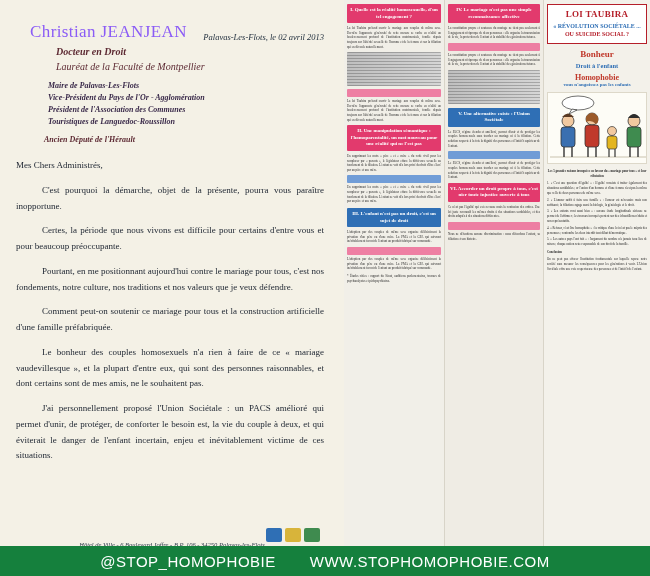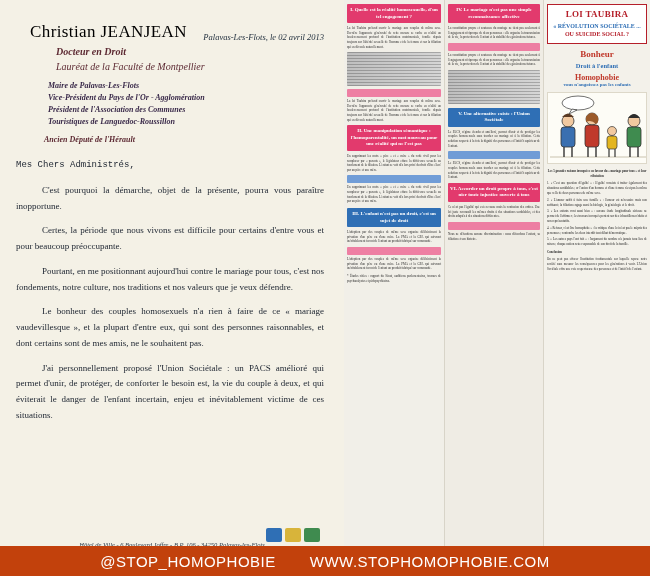--- a/index.html
+++ b/index.html
@@ -21,21 +21,21 @@
     left: 0; top: 0;
     width: 344px; height: 546px;
     background: #f4f1e6;
     padding: 10px 16px 8px 16px;
     overflow: hidden;
   }
   .letter-inner { position: relative; width: 100%; height: 100%; }
   .lt-name {
     font-family: "Liberation Serif", serif;
     font-size: 17px;
-    color: #000000;
+    color: #8b5cf6;
     letter-spacing: .4px;
     margin-top: 12px;
     margin-left: 14px;
   }
   .lt-place {
     position: absolute;
     right: 4px; top: 10px;
     font-size: 8.5px;
     color: #23313f;
     font-style: italic;
@@ -68,21 +68,21 @@
   }
   .lt-body {
     margin-top: 14px;
     font-size: 9px;
     color: #1c2430;
     line-height: 1.75;
     text-align: justify;
     padding-right: 4px;
   }
   .lt-body p { margin: 0 0 9px 0; text-indent: 26px; }
-  .lt-body p.noind { text-indent: 0; font-family: Liberation Mono, monospace; }
+  .lt-body p.noind { text-indent: 0; }
   .lt-footer {
     position: absolute;
     left: 0; right: 0; bottom: 2px;
     text-align: center;
     font-size: 6.5px;
     color: #2b3a4a;
     font-style: italic;
   }
   .lt-logos {
     position: absolute;
@@ -176,21 +176,21 @@
     overflow: hidden;
   }
   .numlist { font-size: 3.1px; line-height: 1.55; color: #232323; text-align: justify; }
   .numlist div { margin-bottom: 2px; }
 
   
   .bottombar {
     position: absolute;
     left: 0; bottom: 0;
     width: 650px; height: 30px;
-    background: #c2410c;
+    background: #15803d;
     display: flex;
     align-items: center;
     justify-content: center;
     gap: 34px;
   }
   .bb-text {
     color: #fff;
     font-family: "Liberation Sans", sans-serif;
     font-size: 15px;
     letter-spacing: .5px;
@@ -220,20 +220,21 @@
         <div>Touristiques de Languedoc-Roussillon</div>
       </div>
 
       <div class="lt-block3">Ancien Député de l'Hérault</div>
 
       <div class="lt-body">
         <p class="noind">Mes Chers Administrés,</p>
         <p>C'est pourquoi la démarche, objet de la présente, pourra vous paraître inopportune.</p>
         <p>Certes, la période que nous vivons est difficile pour certains d'entre vous et pour beaucoup préoccupante.</p>
         <p>Pourtant, en me positionnant aujourd'hui contre le mariage pour tous, c'est nos fondements, notre culture, nos traditions et nos valeurs que je veux défendre.</p>
+        <p>Comment peut-on soutenir ce mariage pour tous et la construction artificielle d'une famille préfabriquée.</p>
         <p>Le bonheur des couples homosexuels n'a rien à faire de ce « mariage vaudevillesque », et la plupart d'entre eux, qui sont des personnes raisonnables, et dont certains sont de mes amis, ne le souhaitent pas.</p>
         <p>J'ai personnellement proposé l'Union Sociétale : un PACS amélioré qui permet d'unir, de protéger, de conforter le besoin est, la vie du couple à deux, et qui éviterait le danger de l'enfant incertain, enjeu et inévitablement victime de ces situations.</p>
 
       </div>
 
       <div class="lt-logos">
         <div class="logo-box" style="background:#2f6fb5"></div>
         <div class="logo-box" style="background:#d8b43a"></div>
         <div class="logo-box" style="background:#3f8b4f"></div>
       </div>

